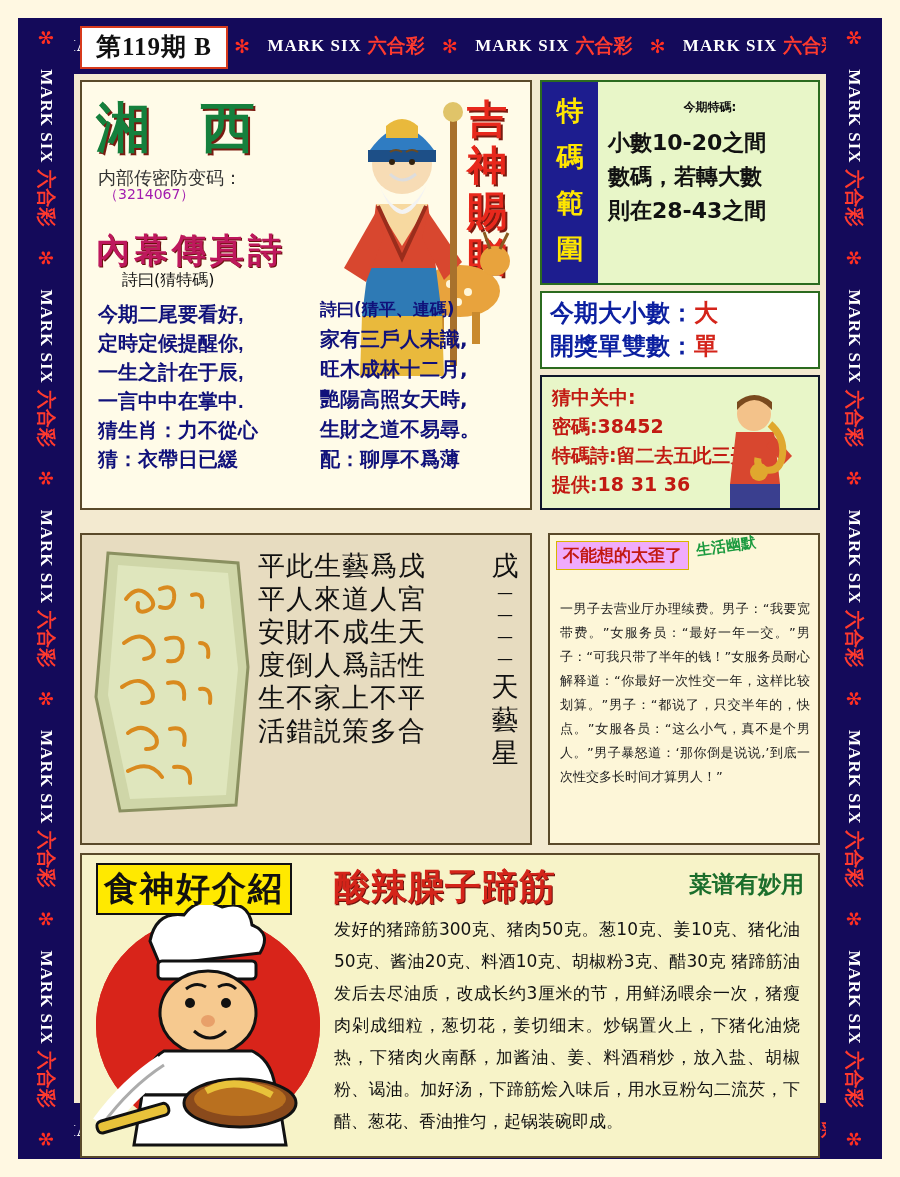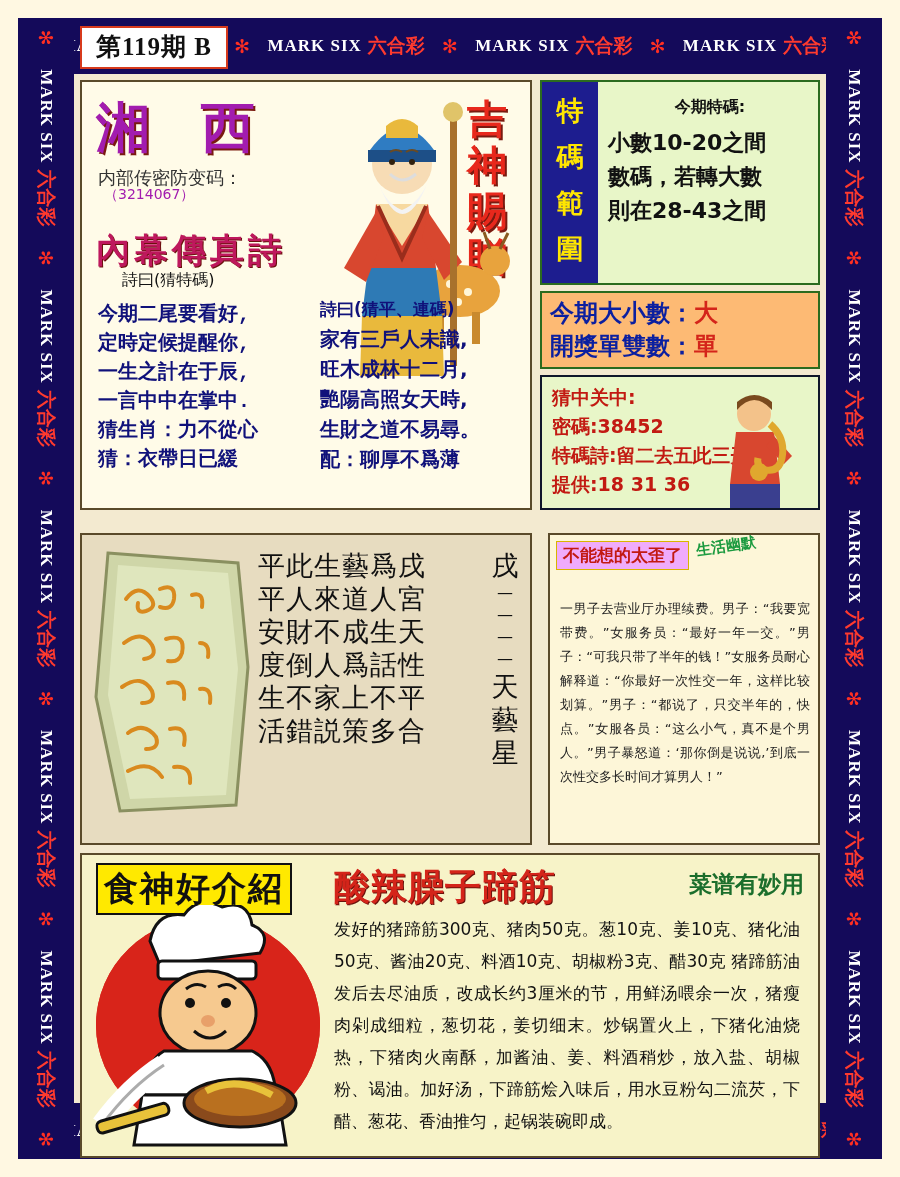--- a/index.html
+++ b/index.html
@@ -96,21 +96,21 @@
   .right-col{
     flex:1;
     display:flex;flex-direction:column;gap:6px;
   }
 
   .title-xiangxi{
     position:absolute;left:14px;top:10px;
     font-family:"DejaVu Sans","Liberation Sans",sans-serif;
     font-weight:bold;
     font-size:54px;
-    color:#a21caf;
+    color:#15803d;
     letter-spacing:16px;
     text-shadow:2px 2px 0 #7a1a10;
   }
   .sub-secret{
     position:absolute;left:16px;top:84px;
     font-size:18px;color:#333;font-weight:normal;
   }
   .sub-code{
     position:absolute;left:22px;top:104px;
     font-size:14px;color:#a21caf;
@@ -122,21 +122,21 @@
     letter-spacing:4px;
     text-shadow:1px 1px 0 #6a120c;
   }
   .shiyue{
     position:absolute;left:40px;top:188px;
     font-size:16px;color:#111;
   }
   .poem-left{
     position:absolute;left:16px;top:218px;
     font-size:20px;line-height:29px;color:#10117a;
-    font-family:Liberation Mono, monospace;
+    font-family:Liberation Sans, sans-serif;
     font-weight:bold;
   }
   .poem-left .rowl{white-space:nowrap;}
   .poem-right{
     position:absolute;left:238px;top:212px;
     font-size:20px;line-height:30px;color:#10117a;
     font-weight:bold;
   }
   .poem-right .rowr{white-space:nowrap;}
   .title-jishen{
@@ -174,25 +174,25 @@
     box-sizing:border-box;
   }
   .tm-body{
     flex:1;
     padding:8px 6px 6px 10px;
     font-size:22px;
     line-height:34px;
     color:#111;
     font-weight:bold;
   }
-  .tm-body .hd{text-align:center;font-size:16px;margin-bottom:2px;}
+  .tm-body .hd{text-align:center;font-size:12px;margin-bottom:2px;}
 
   .ds-box{
     border:2px solid #2b6b1f;
-    background:#fdba74;
+    background:#ffffff;
     padding:4px 8px;
   }
   .ds-line{
     font-size:24px;font-weight:bold;color:#0b1fa0;
     line-height:33px;white-space:nowrap;
   }
   .ds-line .val{color:#d4241a;}
 
   .guess-box{
     flex:1;

